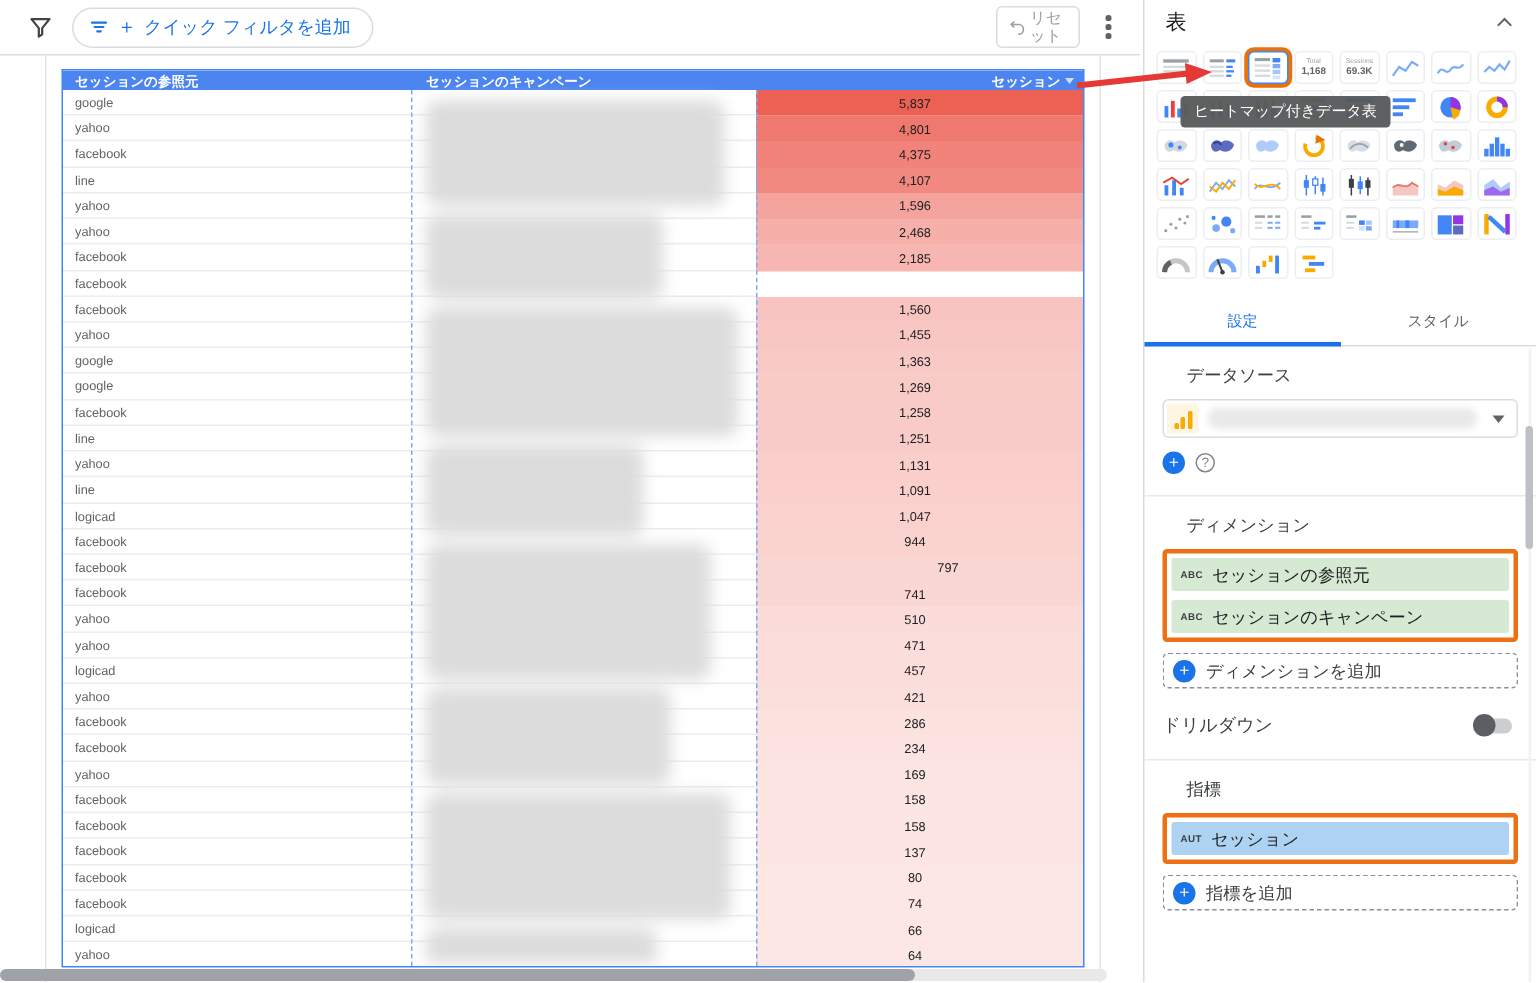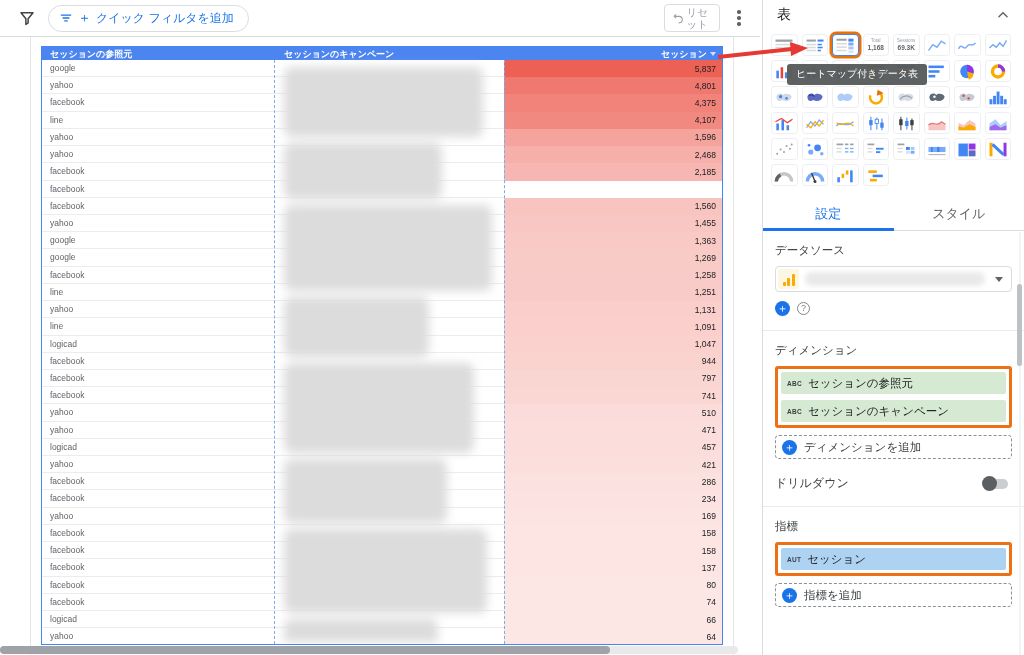--- a/index.html
+++ b/index.html
@@ -30,21 +30,21 @@
     border:1px solid #4285f4; background:#fff; overflow:hidden; font-size:8.5px; }
   .thead { display:flex; height:13px; background:#4d85f0; color:#fff; font-weight:bold; font-size:9px; }
   .thead .c1 { width:232px; padding:1px 0 0 8px; }
   .thead .c2 { width:230px; padding:1px 0 0 10px; }
   .thead .c3 { width:218px; padding:1px 6px 0 0; text-align:right; }
   .sort-arrow { display:inline-block; width:0; height:0; border-left:3px solid transparent;
     border-right:3px solid transparent; border-top:4px solid #cfe0ff; margin-left:3px; vertical-align:1px; }
   .trow { display:flex; height:17.23px; }
   .trow .c1 { width:232px; padding:3px 0 0 8px; color:#5f6368; border-bottom:1px solid #ececec; }
   .trow .c2 { width:230px; border-bottom:1px solid #ececec; }
-  .trow .c3 { width:218px; text-align:right; padding:3.5px 6px 0 0; color:#202124; }
+  .trow .c3 { width:218px; text-align:center; padding:3.5px 6px 0 0; color:#202124; }
   .col-dash { position:absolute; top:13px; bottom:0; width:0; border-left:1px dashed #7baaf7; }
   .blurwrap { position:absolute; left:234px; top:14px; width:226px; bottom:2px; overflow:hidden;
     filter:blur(5px); }
   .blob { background:#dcdcdc; border-radius:8px; margin:6px 8px; }
 
   
   .hscroll-track { position:absolute; left:0; top:646px; width:738px; height:8px; background:#e9e9e9; border-radius:4px; }
   .hscroll-thumb { position:absolute; left:0; top:646px; width:610px; height:8px; background:#9fa3a8; border-radius:4px; }
 
   
@@ -60,26 +60,26 @@
   .cg-cell { width:26.5px; height:22px; border:1px solid #eceef1; border-radius:3.5px; background:#fff;
     display:flex; align-items:center; justify-content:center; overflow:hidden; position:relative; }
   .cg-cell.selected { border:1.5px solid #4285f4; box-shadow:0 0 0 2.5px #e8710a; border-radius:4px; }
   .sc-card { text-align:center; line-height:1; }
   .sc-card .lbl { font-size:4.5px; color:#9aa0a6; display:block; }
   .sc-card .val { font-size:6.5px; font-weight:bold; color:#5f6368; display:block; margin-top:1px; }
   .cg-tooltip { position:absolute; left:24px; top:64px; background:rgba(85,88,90,.95); color:#fff;
     font-size:10px; padding:3px 9px 4px; border-radius:3px; z-index:8; white-space:nowrap; }
 
   .tabs { display:flex; height:33px; border-bottom:1px solid #dadce0; position:relative; margin-top:2px; }
-  .tab { flex:1; display:flex; align-items:center; justify-content:center; font-size:13px; color:#5f6368; }
+  .tab { flex:1; display:flex; align-items:center; justify-content:center; font-size:10px; color:#5f6368; }
   .tab.active { color:#1a73e8; }
   .tab-underline { position:absolute; left:0; bottom:-1px; width:50%; height:3px; background:#1a73e8; }
 
   .panel-scroll { position:relative; height:389px; overflow:hidden; padding:12px 12px 0 12px; }
-  .sec-label { font-size:11.5px; color:#3c4043; margin-bottom:8px; }
+  .sec-label { font-size:11.5px; color:#3c4043; margin-bottom:8px;margin-left:16px; }
   .ds-select { height:26px; border:1px solid #dadce0; border-radius:4px; display:flex; align-items:center;
     padding:2px; gap:6px; }
   .ga-ic { width:21px; height:20px; background:#fdf6e3; border-radius:2px; display:flex;
     align-items:flex-end; justify-content:center; gap:1.5px; padding:3px 4px; }
   .ga-ic i { width:3px; background:#f9ab00; border-radius:1px; }
   .ds-blur { flex:1; height:14px; background:#e9e9e9; border-radius:7px; filter:blur(2.5px); margin-right:4px; }
   .caret-down { width:0; height:0; border-left:4px solid transparent; border-right:4px solid transparent;
     border-top:5px solid #5f6368; margin-right:6px; }
   .blend-row { display:flex; align-items:center; margin-top:9px; gap:7px; }
   .plus-circle { width:15px; height:15px; border-radius:50%; background:#1a73e8; color:#fff; font-size:11px;

